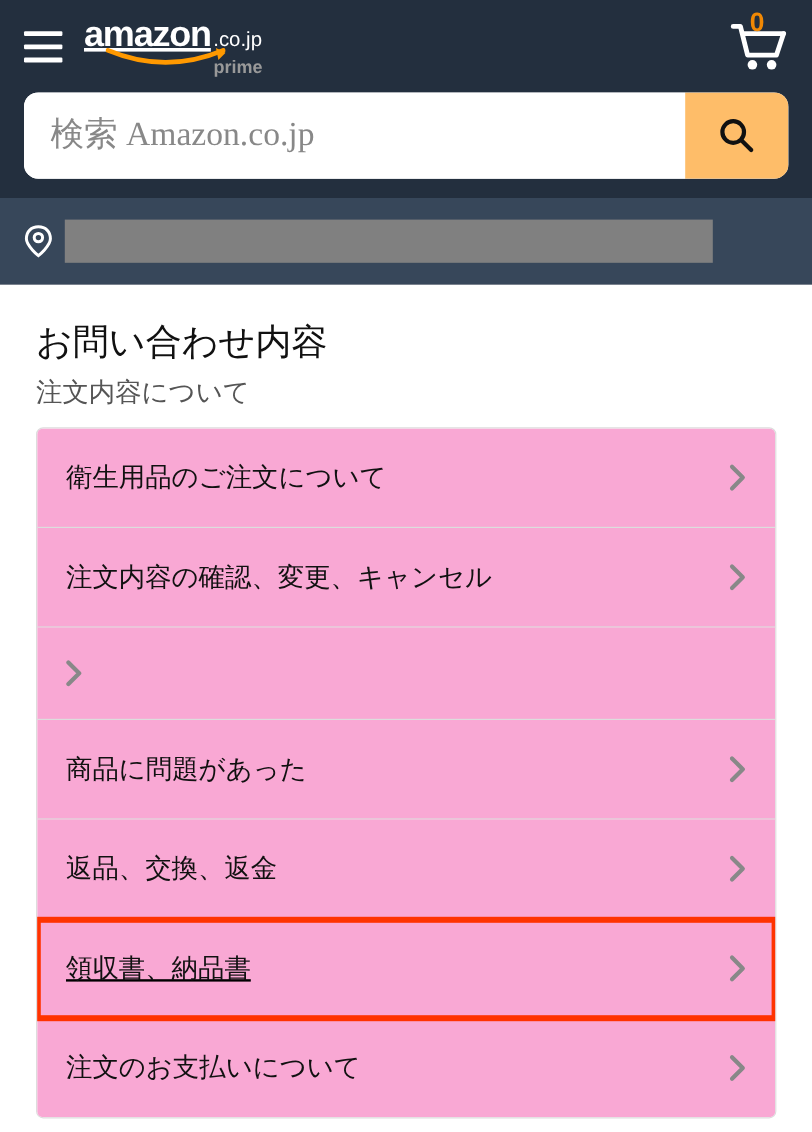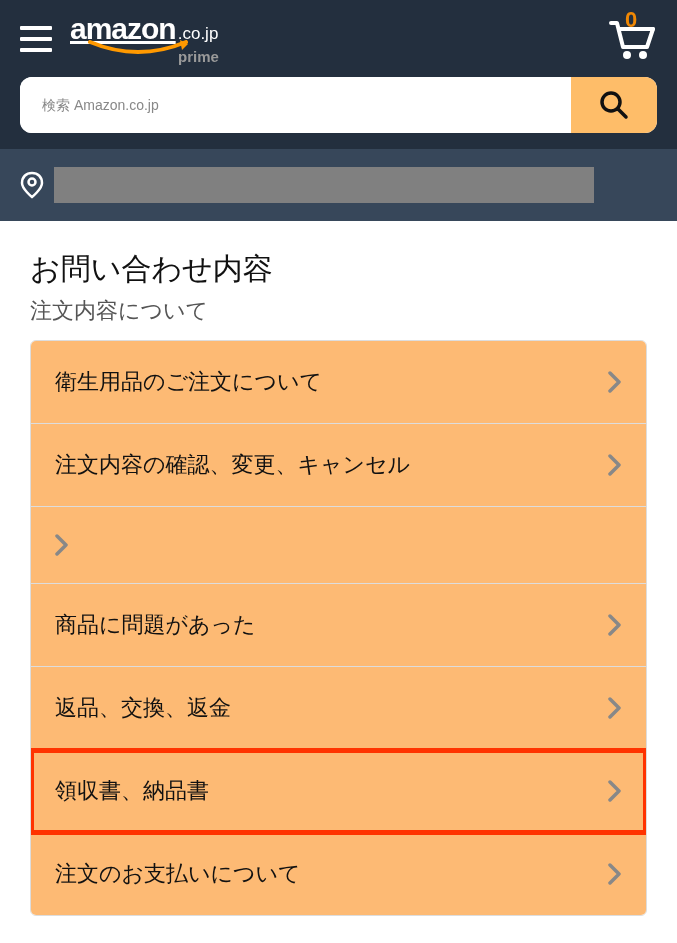--- a/index.html
+++ b/index.html
@@ -91,23 +91,24 @@
       display: flex;
       margin: 0 20px 16px 20px;
       border-radius: 12px;
       overflow: hidden;
       background: #fff;
     }
     .search-input {
       flex: 1;
       border: none;
       padding: 20px 22px;
-      font-size: 14px;
+      font-size: 28px;
       color: #555;
       outline: none;
+      font-family: Liberation Serif, serif;
     }
     .search-input::placeholder {
       color: #888;
     }
     .search-button {
       background: #febd69;
       border: none;
       padding: 0 28px;
       cursor: pointer;
       display: flex;
@@ -146,30 +147,31 @@
       border-radius: 6px;
       overflow: hidden;
     }
     .list-item {
       display: flex;
       align-items: center;
       justify-content: space-between;
       padding: 26px 24px;
       border-bottom: 1px solid #ddd;
       cursor: pointer;
-      background: #fdba74;
+      background: #f9a8d4;
     }
     .list-item:last-child {
       border-bottom: none;
     }
     .list-item.highlighted {
       outline: 5px solid #ff3300;
       outline-offset: -3px;
       position: relative;
       z-index: 1;
+      text-decoration: underline;
     }
     .list-item-label {
       font-size: 22px;
       color: #111;
     }
     .chevron {
       color: #999;
     }
   </style>
 </head>

